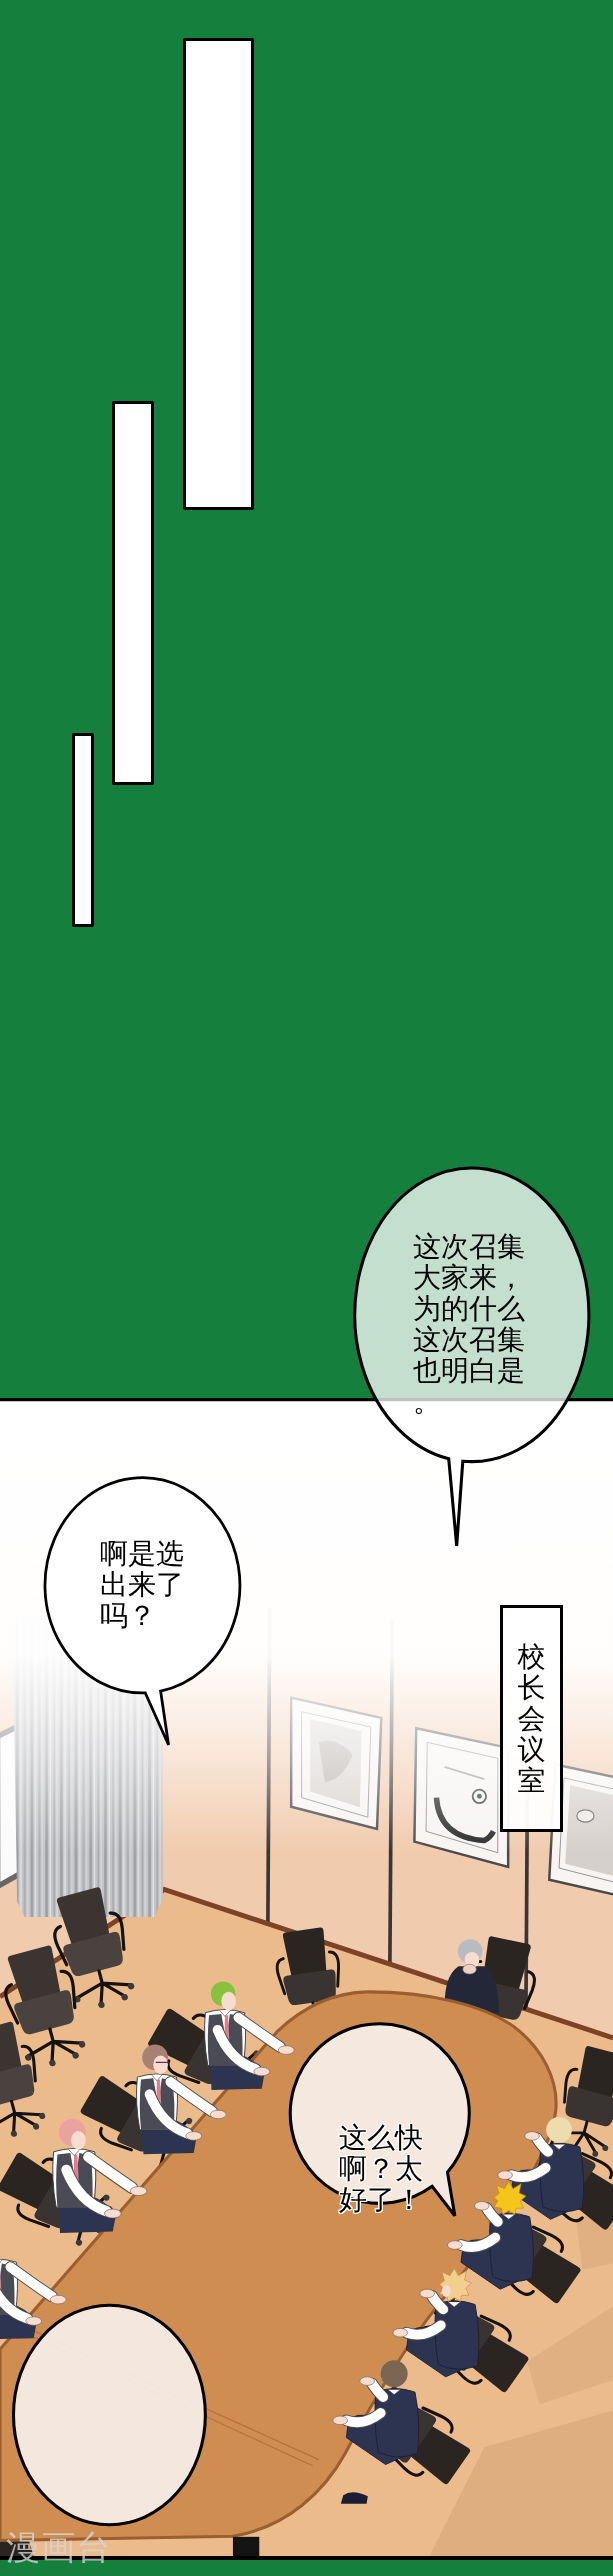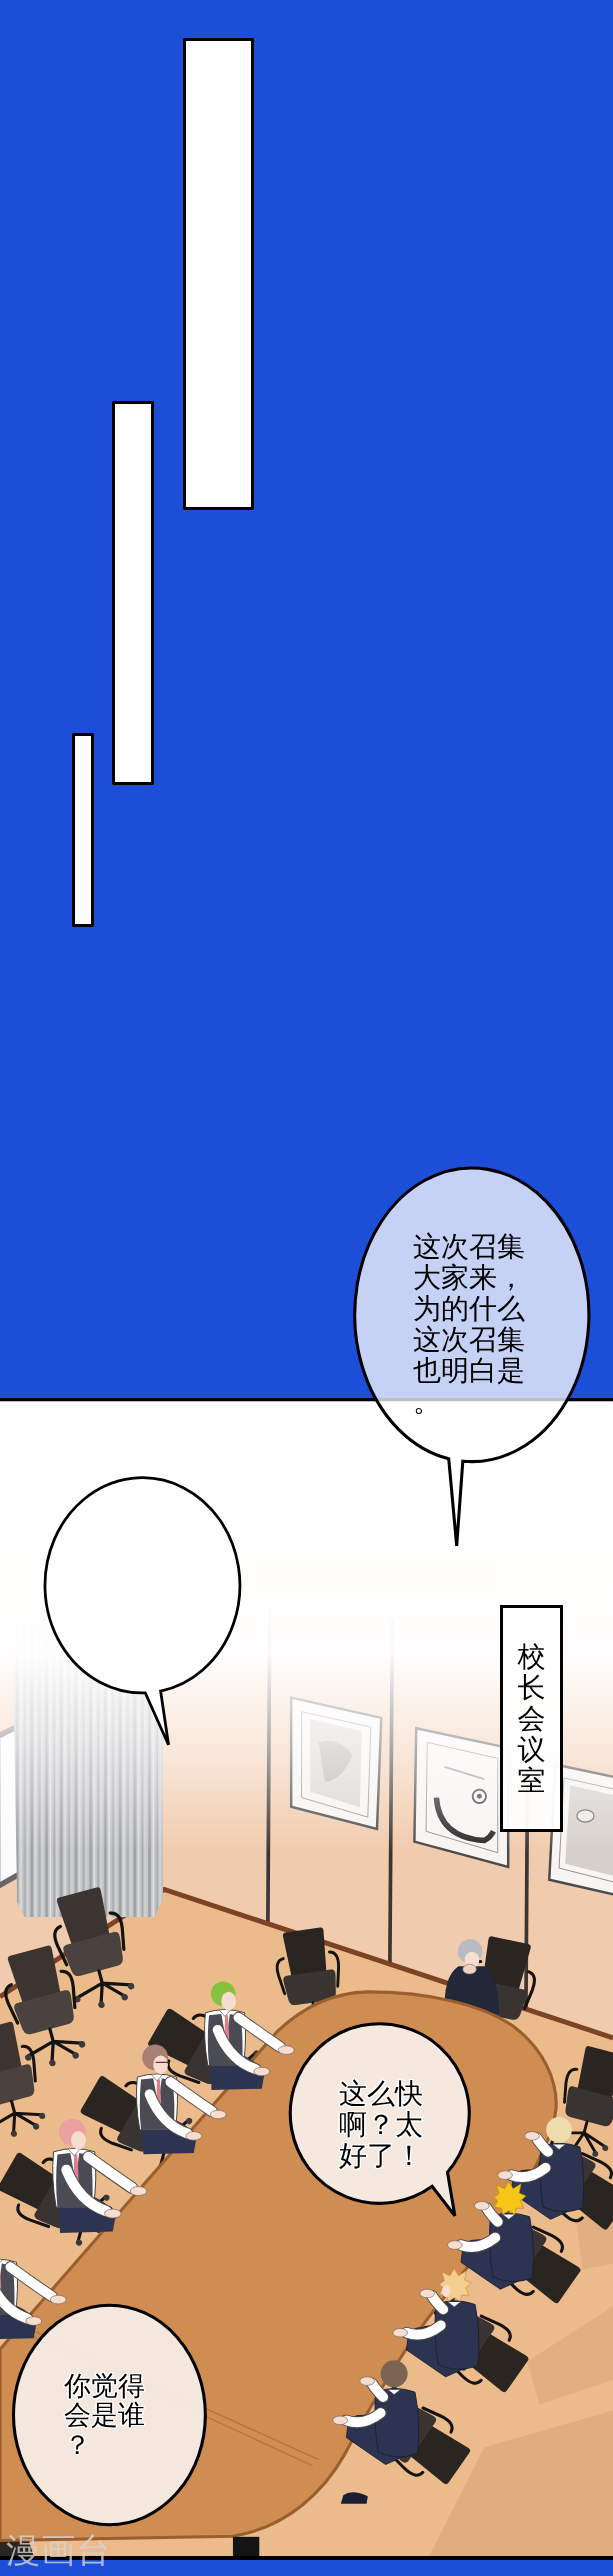--- a/index.html
+++ b/index.html
@@ -1,41 +1,42 @@
 <!DOCTYPE html>
 <html style="font-size:9.8px"><head>
 <meta charset="utf-8">
 <style>
   html, body { margin: 0; padding: 0; background: #ffffff; }
   #page {
     position: relative; width: 613px; height: 2576px; overflow: hidden;
-    background: #1d4ed8;
+    background: #15803d;
     font-family: "DejaVu Sans", "Liberation Sans", sans-serif;
   }
   .frame-box {
     position: absolute; box-sizing: border-box;
     border: 3.1px solid #000; border-radius: 1.8px; background: #fff;
   }
   .hrule { position: absolute; left: 0; width: 613px; background: #000; }
   .scene { position: absolute; left: 0; top: 1401px; display: block; }
   .overlay { position: absolute; left: 0; top: 0; display: block; }
   .btext { position: absolute; color: #000; white-space: nowrap; }
   .btext .line { display: block; }
   .outlined {
     text-shadow: 1.2px 0 0 #fff, -1.2px 0 0 #fff, 0 1.2px 0 #fff, 0 -1.2px 0 #fff,
                  1.2px 1.2px 0 #fff, -1.2px -1.2px 0 #fff, 1.2px -1.2px 0 #fff, -1.2px 1.2px 0 #fff;
+    margin-top: 44px;
   }
   .caption {
     position: absolute; box-sizing: border-box; border: 3.1px solid #000;
     background: rgba(255,255,255,0.95); text-align: center; padding-top: 33px;
   }
   .caption .vchar { display: block; font-size: 28px; line-height: 31px; color: #000; }
   .watermark {
     position: absolute; left: 6.1px; top: 2532px; font-size: 34px; line-height: 37px;
-    letter-spacing: 1.2px; color: rgba(212,212,212,0.8); white-space: nowrap;
+    letter-spacing: 1.2px; color: rgba(212,212,212,0.8); white-space: nowrap; font-family: Liberation Mono, monospace;
   }
 </style>
 </head>
 <body>
 
 <div id="page">
 
   <div class="frame-box" style="left:183px;top:38px;width:71px;height:472px;"></div>
   <div class="frame-box" style="left:112px;top:401px;width:42px;height:384px;"></div>
   <div class="frame-box" style="left:72px;top:733px;width:22px;height:194px;"></div>
@@ -223,32 +224,32 @@
 
   <div class="btext" style="left:413px;top:1231px;font-size:28px;line-height:31px;">
     <span class="line">这次召集</span>
     <span class="line">大家来，</span>
     <span class="line">为的什么</span>
     <span class="line">这次召集</span>
     <span class="line">也明白是</span>
     <span class="line">。</span>
   </div>
 
+  <div class="btext" style="left:100px;top:1538px;font-size:28px;line-height:31px;">
+    <span class="line">啊是选</span>
+    <span class="line">出来了</span>
+    <span class="line">吗？</span>
+  </div>
 
   <div class="btext outlined" style="left:339px;top:2078px;font-size:28px;line-height:31px;">
     <span class="line">这么快</span>
     <span class="line">啊？太</span>
     <span class="line">好了！</span>
   </div>
 
-  <div class="btext outlined" style="left:64px;top:2371px;font-size:27px;line-height:29.4px;">
-    <span class="line">你觉得</span>
-    <span class="line">会是谁</span>
-    <span class="line">？</span>
-  </div>
 
   <div class="caption" style="left:500px;top:1605px;width:63px;height:227px;">
     <span class="vchar">校</span>
     <span class="vchar">长</span>
     <span class="vchar">会</span>
     <span class="vchar">议</span>
     <span class="vchar">室</span>
   </div>
 
   <div class="watermark">漫画台</div>

